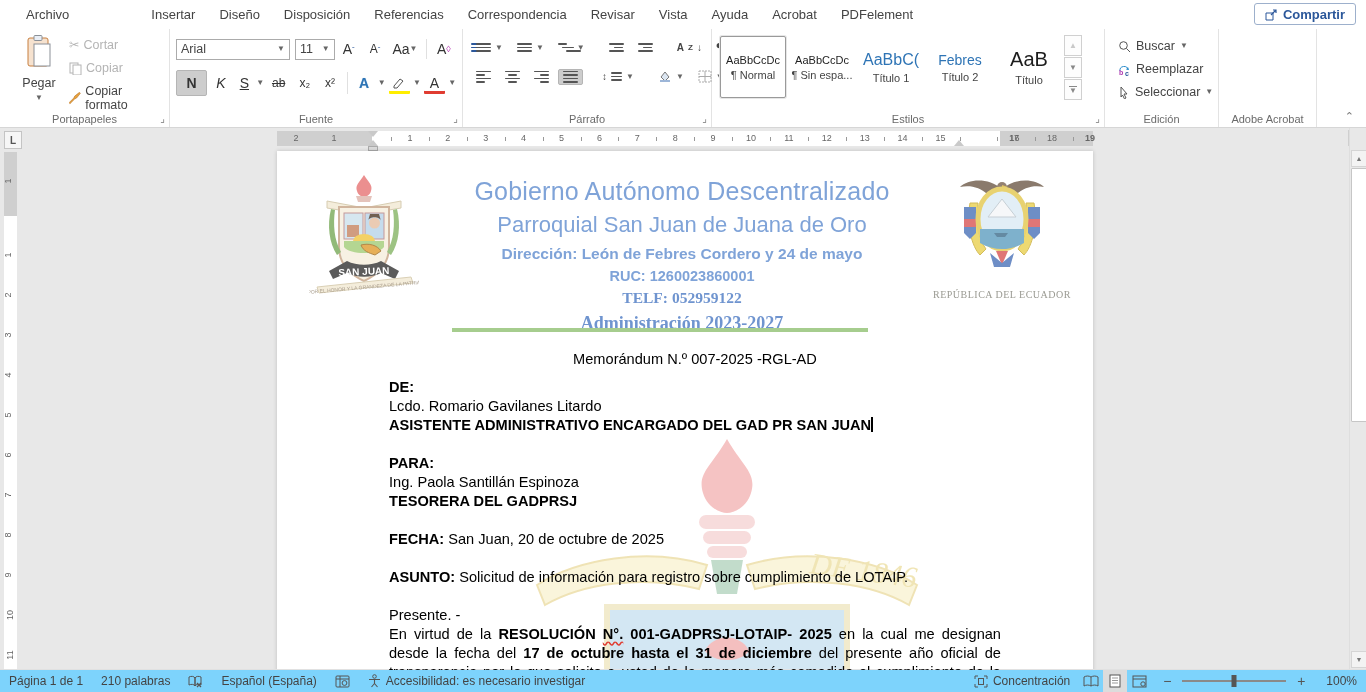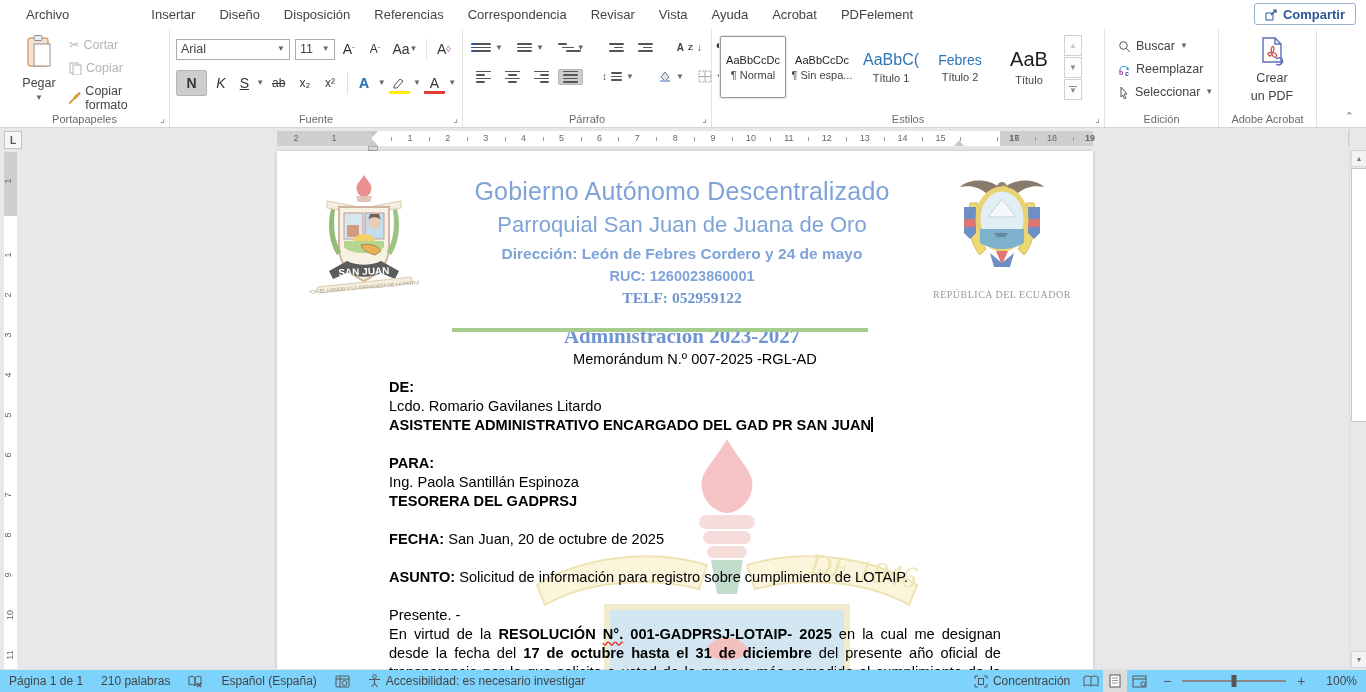--- a/index.html
+++ b/index.html
@@ -71,21 +71,21 @@
   .vnum{position:absolute;left:1px;transform:rotate(-90deg);}
   
   .page{position:absolute;left:277px;top:23px;width:816px;bottom:-2px;background:#fff;box-shadow:0 0 4px rgba(0,0,0,.18);overflow:hidden;}
   .page-header{position:absolute;left:0;top:0;width:816px;height:190px;}
   .head-center{position:absolute;left:160px;top:26px;width:490px;text-align:center;}
   .ht1{font-size:25px;color:var(--head-blue);letter-spacing:.2px;}
   .ht2{font-size:22px;color:var(--head-blue);margin-top:6px;}
   .ht3{font-size:15.5px;font-weight:bold;color:var(--head-blue);margin-top:7px;}
   .ht4{font-size:14.5px;font-weight:bold;color:var(--head-blue);margin-top:5px;}
   .ht5{font-family:"Liberation Serif",serif;font-size:15.5px;font-weight:bold;color:var(--head-blue-serif);margin-top:5px;}
-  .ht6{font-family:"Liberation Serif",serif;font-size:21px;font-weight:bold;color:var(--head-blue-serif);margin-top:17px;}
+  .ht6{font-family:"Liberation Serif",serif;font-size:18px;font-weight:bold;color:var(--head-blue-serif);margin-top:6px;}
   .greenbar{position:absolute;left:175px;top:177px;width:416px;height:4px;background:var(--green);}
   .crest-left{position:absolute;left:32px;top:20px;}
   .crest-right{position:absolute;left:656px;top:22px;text-align:center;}
   .crest-right .cap{font-family:"Liberation Serif",serif;font-size:10px;color:#9a9a92;margin-top:4px;letter-spacing:.5px;}
   .watermark{position:absolute;left:250px;top:286px;opacity:.9;z-index:0;}
   .doc-body{position:absolute;left:96px;top:199px;width:628px;z-index:1;font-size:14.6px;line-height:19px;color:#000;}
   .dline{min-height:19px;margin-left:16px;}
   .dline.center{text-align:center;}
   .dline.justify{text-align:justify;}
   .dline b{font-weight:bold;}
@@ -409,30 +409,20 @@
               <path d="M3 1 9 8H6l2 4-1.6.8L4.5 9 3 11z" fill="none" stroke="#555"></path>
             </svg>
           <span>Seleccionar</span>
             <span class="arrow">▼</span>
         </div>
       </div>
       <div class="group-label">Edición</div>
     </div>
 
     <div class="group" style="width:98px">
-      <div class="rbtn" style="position:absolute;left:20px;top:6px;flex-direction:column;width:56px">
-        <svg width="28" height="30" viewBox="0 0 28 30">
-          <path d="M5 1h12l6 6v18H5z" fill="#fff" stroke="#5b6fb5" stroke-width="1.4"></path>
-          <path d="M17 1v6h6" fill="none" stroke="#5b6fb5" stroke-width="1.4"></path>
-          <path d="M10 16c3-1 6-1 8 1s-1 5-3 2-2-7-1-9 3 1 1 5-4 6-5 1z" fill="none" stroke="#c94f4f" stroke-width="1.3"></path>
-          <path d="M18 22a4 4 0 0 1 6 0 4 4 0 0 1-6 5" fill="none" stroke="#5b6fb5" stroke-width="1.5"></path>
-        </svg>
-        <span>Crear</span>
-        <span>un PDF</span>
-      </div>
       <div class="group-label">Adobe Acrobat</div>
     </div>
 
     <div class="group" style="flex:1;border-right:none">
       <div class="collapse">⌃</div>
     </div>
   </div>
 
   <div class="canvas">
 

